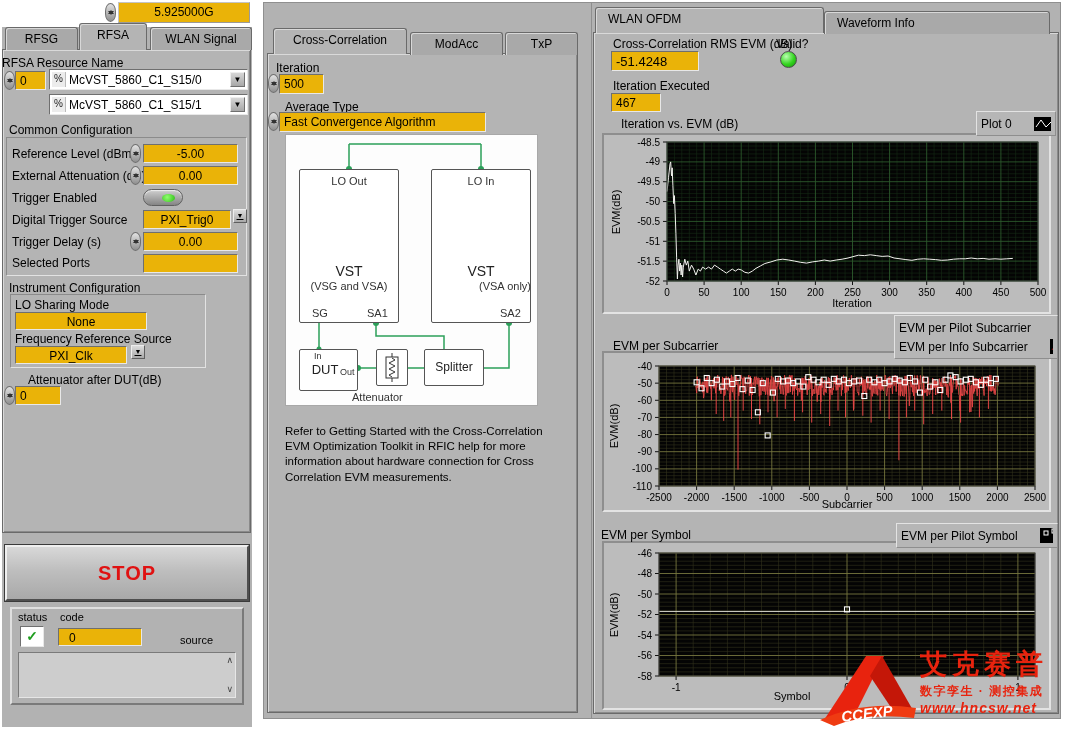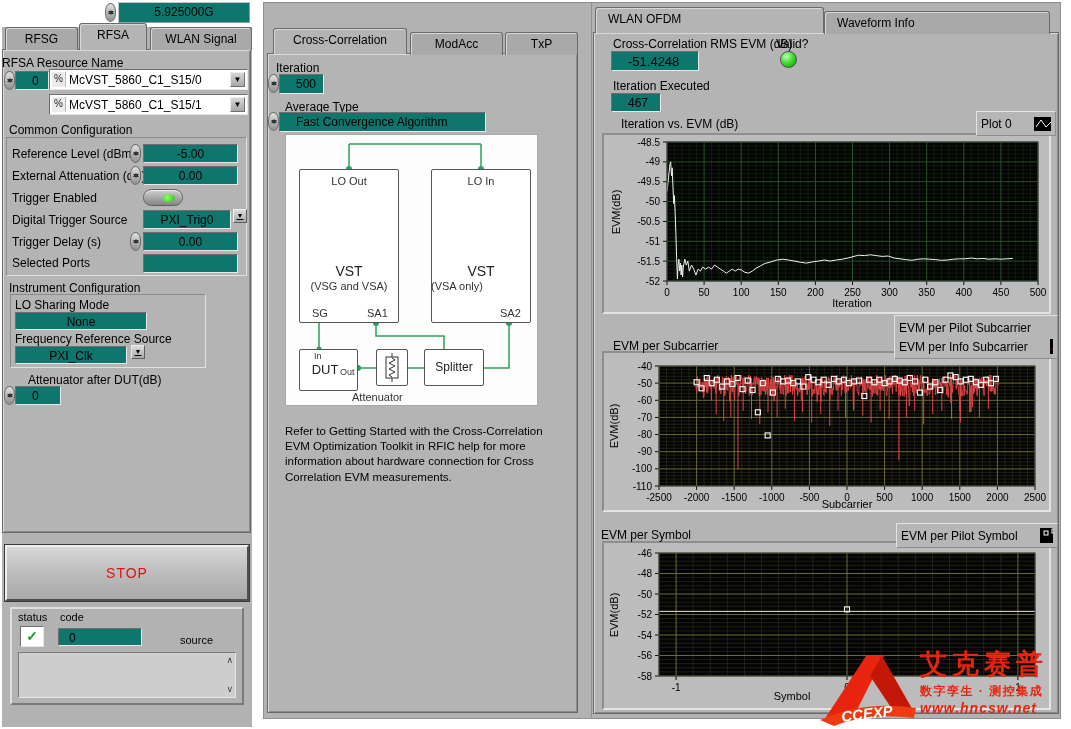--- a/index.html
+++ b/index.html
@@ -1,38 +1,38 @@
 <!DOCTYPE html>
 <html><head>
 <meta charset="utf-8">
 <style>
 *{box-sizing:border-box;margin:0;padding:0}
 html,body{width:1071px;height:729px}
 body{position:relative;background:#fff;font-family:"Liberation Sans",sans-serif;overflow:hidden;color:#000}
 .panel{position:absolute;background:#b2b2b2;border:1px solid #8f8f8f}
 .lbl{position:absolute;font-size:12px;white-space:nowrap}
-.field{position:absolute;background:#0f766e;border:1px solid;border-color:#6f6f6f #e8e8e8 #e8e8e8 #6f6f6f;font-size:12px;padding:2px 16px;white-space:nowrap;overflow:hidden}
+.field{position:absolute;background:#eab308;border:1px solid;border-color:#6f6f6f #e8e8e8 #e8e8e8 #6f6f6f;font-size:12px;padding:2px 4px;white-space:nowrap;overflow:hidden}
 .center{text-align:center}
 .tab{position:absolute;background:#a9a9a9;border:1px solid #6a6a6a;border-bottom:none;border-radius:3px 3px 0 0;font-size:12px;text-align:center;padding-top:4px;height:23px;box-shadow:inset 1px 1px 0 #d8d8d8;z-index:2;cursor:pointer}
 .tab.active{background:#b4b4b4;z-index:4}
 .tab.left-align{text-align:left;padding-left:12px}
 .tabpage{position:absolute;background:#b4b4b4;border:1px solid #6a6a6a;box-shadow:inset 1px 1px 0 #d9d9d9,inset -1px -1px 0 #8a8a8a;z-index:1}
 .groupbox{position:absolute;border:1px solid;border-color:#8b8b8b #e2e2e2 #e2e2e2 #8b8b8b;z-index:2}
 .spin{position:absolute;width:11px;height:19px;background:linear-gradient(180deg,#e2e2e2,#8f8f8f);border:1px solid #6f6f6f;border-radius:6px/9px;z-index:3;cursor:pointer}
 .spin::before{content:"";position:absolute;left:2px;top:3px;border:3px solid transparent;border-bottom:4px solid #333}
 .spin::after{content:"";position:absolute;left:2px;bottom:3px;border:3px solid transparent;border-top:4px solid #333}
 .combo{position:absolute;background:#fff;border:1px solid;border-color:#6f6f6f #e8e8e8 #e8e8e8 #6f6f6f;font-size:12px;z-index:3;cursor:pointer}
 .combo .txt{position:absolute;left:19px;top:3px;white-space:nowrap}
 .io{position:absolute;left:2px;top:2px;bottom:2px;width:14px;background:#ececec;border-right:1px solid #bbb;font-size:10px;text-align:center;line-height:14px;color:#222}
 .dd{position:absolute;right:2px;top:2px;bottom:2px;width:15px;background:linear-gradient(#d6d6d6,#a8a8a8);border:1px solid;border-color:#eee #6f6f6f #6f6f6f #eee;font-size:8px;text-align:center;line-height:14px}
 .ringbtn{position:absolute;width:14px;height:14px;background:linear-gradient(#dcdcdc,#a9a9a9);border:1px solid;border-color:#ededed #5f5f5f #5f5f5f #ededed;font-size:7px;text-align:center;line-height:12px;z-index:3;cursor:pointer;text-decoration:underline}
 .toggle{position:absolute;width:40px;height:17px;border-radius:9px;background:linear-gradient(180deg,#cfcfcf,#858585);border:1px solid #5f5f5f;box-shadow:inset 0 1px 1px #eee;z-index:3;cursor:pointer}
 .toggle::after{content:"";position:absolute;right:7px;top:4px;width:13px;height:8px;border-radius:50%;background:radial-gradient(circle at 40% 40%,#90ff6e,#2bbb14)}
 .led{position:absolute;width:17px;height:17px;border-radius:50%;background:radial-gradient(circle at 35% 30%,#baffb1,#33d41f 55%,#129309);border:1px solid #4c4c4c;z-index:3}
-.bigbtn{position:absolute;background:linear-gradient(180deg,#d8d8d8,#bebebe 45%,#a9a9a9);border:2px solid;border-color:#efefef #4f4f4f #4f4f4f #efefef;outline:1px solid #3a3a3a;display:flex;align-items:center;justify-content:center;font-weight:normal;font-size:14px;letter-spacing:1px;color:#e01212;z-index:3;cursor:pointer}
+.bigbtn{position:absolute;background:linear-gradient(180deg,#d8d8d8,#bebebe 45%,#a9a9a9);border:2px solid;border-color:#efefef #4f4f4f #4f4f4f #efefef;outline:1px solid #3a3a3a;display:flex;align-items:center;justify-content:center;font-weight:bold;font-size:20px;letter-spacing:1px;color:#e01212;z-index:3;cursor:pointer}
 .cluster{position:absolute;background:#b2b2b2;border:2px solid;border-color:#dfdfdf #7a7a7a #7a7a7a #dfdfdf;z-index:2}
 .checkbox{position:absolute;background:#fff;border:1px solid;border-color:#6f6f6f #e8e8e8 #e8e8e8 #6f6f6f;text-align:center;font-size:14px;font-weight:bold;color:#1f9e1f;line-height:19px;z-index:3}
 .srcarea{position:absolute;background:#cdcdcd;border:1px solid;border-color:#7a7a7a #e6e6e6 #e6e6e6 #7a7a7a;z-index:3}
 .chev{position:absolute;right:2px;font-size:9px;color:#444;line-height:9px;cursor:pointer}
 .gpanel{position:absolute;background:#bcbcbc;border:2px solid;border-color:#8e8e8e #e3e3e3 #e3e3e3 #8e8e8e;z-index:2}
 .gtitle{position:absolute;font-size:12px;white-space:nowrap;z-index:3}
 .legend{position:absolute;background:#b6b6b6;border:1px solid;border-color:#e3e3e3 #8e8e8e #8e8e8e #e3e3e3;padding:2px 4px;font-size:12px;z-index:3;cursor:pointer}
 .legrow{display:flex;align-items:center;justify-content:flex-end;gap:22px;height:19px;white-space:nowrap}
 .diagram{position:absolute;background:#fdfdfd;border:1px solid #a8a8a8;z-index:2}
 .dbox{position:absolute;background:#fff;border:1.5px solid #555;border-radius:2px}
@@ -151,21 +151,21 @@
     </svg>
     <div class="dbox" style="left:13px;top:34px;width:100px;height:154px"></div>
     <div class="dlabel" style="left:13px;top:40px;width:100px;text-align:center">LO Out</div>
     <div class="dlabel" style="left:13px;top:128px;width:100px;text-align:center;font-size:14px;color:#222">VST</div>
     <div class="dlabel" style="left:13px;top:145px;width:100px;text-align:center">(VSG and VSA)</div>
     <div class="dlabel" style="left:26px;top:172px">SG</div>
     <div class="dlabel" style="left:81px;top:172px">SA1</div>
     <div class="dbox" style="left:145px;top:34px;width:100px;height:154px"></div>
     <div class="dlabel" style="left:145px;top:40px;width:100px;text-align:center">LO In</div>
     <div class="dlabel" style="left:145px;top:128px;width:100px;text-align:center;font-size:14px;color:#222">VST</div>
-    <div class="dlabel" style="left:145px;top:145px;width:100px;text-align:left">(VSA only)</div>
+    <div class="dlabel" style="left:145px;top:145px;width:100px;text-align:right">(VSA only)</div>
     <div class="dlabel" style="left:214px;top:172px">SA2</div>
     <div class="dbox" style="left:13px;top:214px;width:59px;height:42px"></div>
     <div class="dlabel" style="left:28px;top:216px;font-size:9px">In</div>
     <div class="dlabel" style="left:13px;top:227px;width:52px;text-align:center;font-size:13px;color:#222">DUT</div>
     <div class="dlabel" style="left:54px;top:232px;font-size:9px">Out</div>
     <div class="dbox" style="left:90px;top:214px;width:32px;height:37px"></div>
     <svg class="wsvg" width="32" height="37" style="left:90px;top:214px">
       <path d="M16,4 V8 M16,29 V33" stroke="#333" stroke-width="1" fill="none"></path>
       <rect x="10" y="8" width="12" height="21" fill="#fff" stroke="#333"></rect>
       <polyline points="16,9 19,11 13,14 19,17 13,20 19,23 13,26 16,28" stroke="#333" stroke-width="1" fill="none"></polyline>

